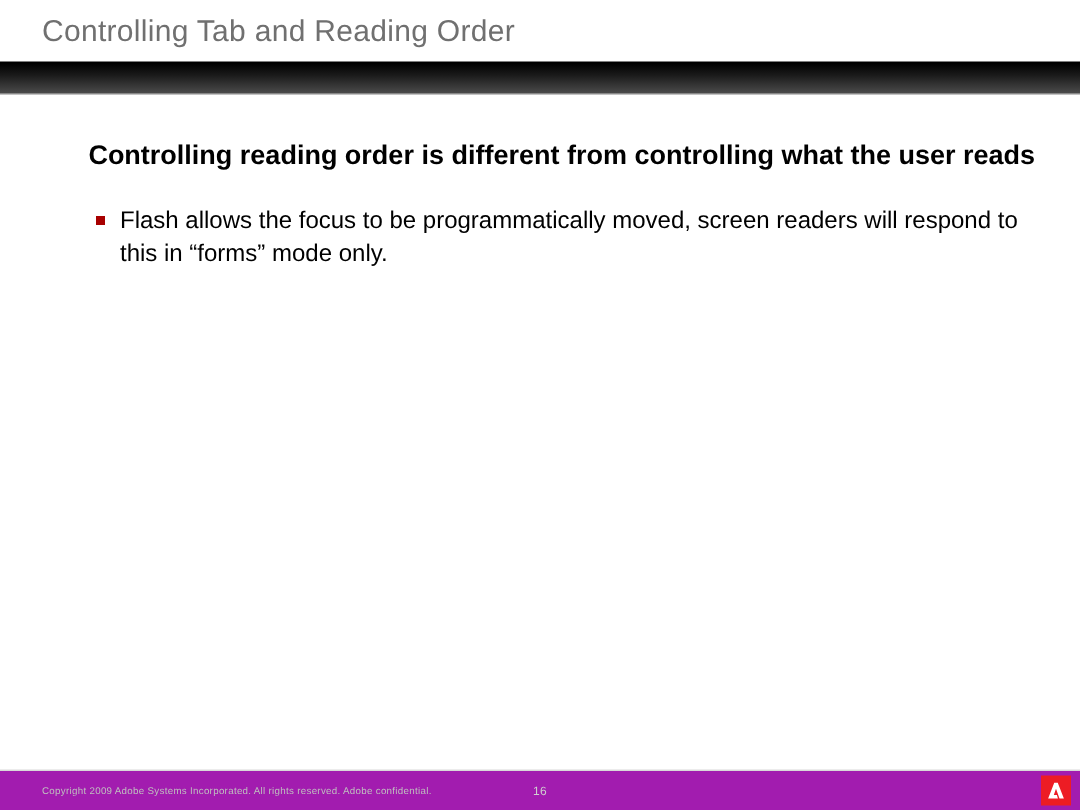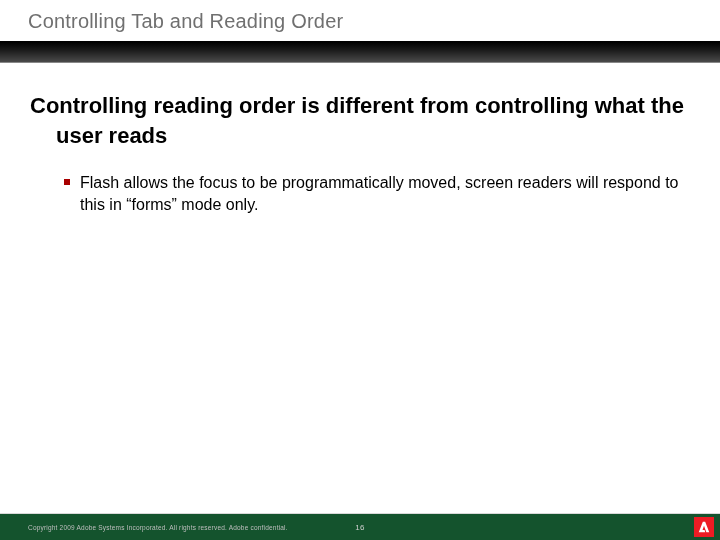--- a/index.html
+++ b/index.html
@@ -22,26 +22,27 @@
     border-bottom: 1px solid #888;
   }
 
   .content {
     padding: 28px 30px 0 30px;
     flex: 1;
     color: #000;
   }
 
   .subheading {
-    font-size: 22px;
+    font-size: 18px;
     font-weight: bold;
     line-height: 1.35;
     padding-left: 0;
     text-indent: 0;
     margin-bottom: 22px;
+    text-align: right;
   }
   .subheading-wrap { padding-left: 26px; text-indent: -26px; }
 
   ul.bullets {
     list-style: none;
     padding-left: 34px;
   }
   ul.bullets li {
     position: relative;
     font-size: 16px;
@@ -56,21 +57,21 @@
     top: 7px;
     width: 6px;
     height: 6px;
     background: #a80000;
   }
 
   .footer {
     position: absolute;
     left: 0; right: 0; bottom: 0;
     height: 26px;
-    background: #14532d;
+    background: #a21caf;
     display: flex;
     align-items: center;
     padding: 0 10px 0 28px;
     color: #bfbfbf;
     font-size: 6.5px;
     letter-spacing: 0.2px;
   }
   .footer .copyright { flex: 0 0 auto; }
   .footer .pagenum {
     position: absolute;

